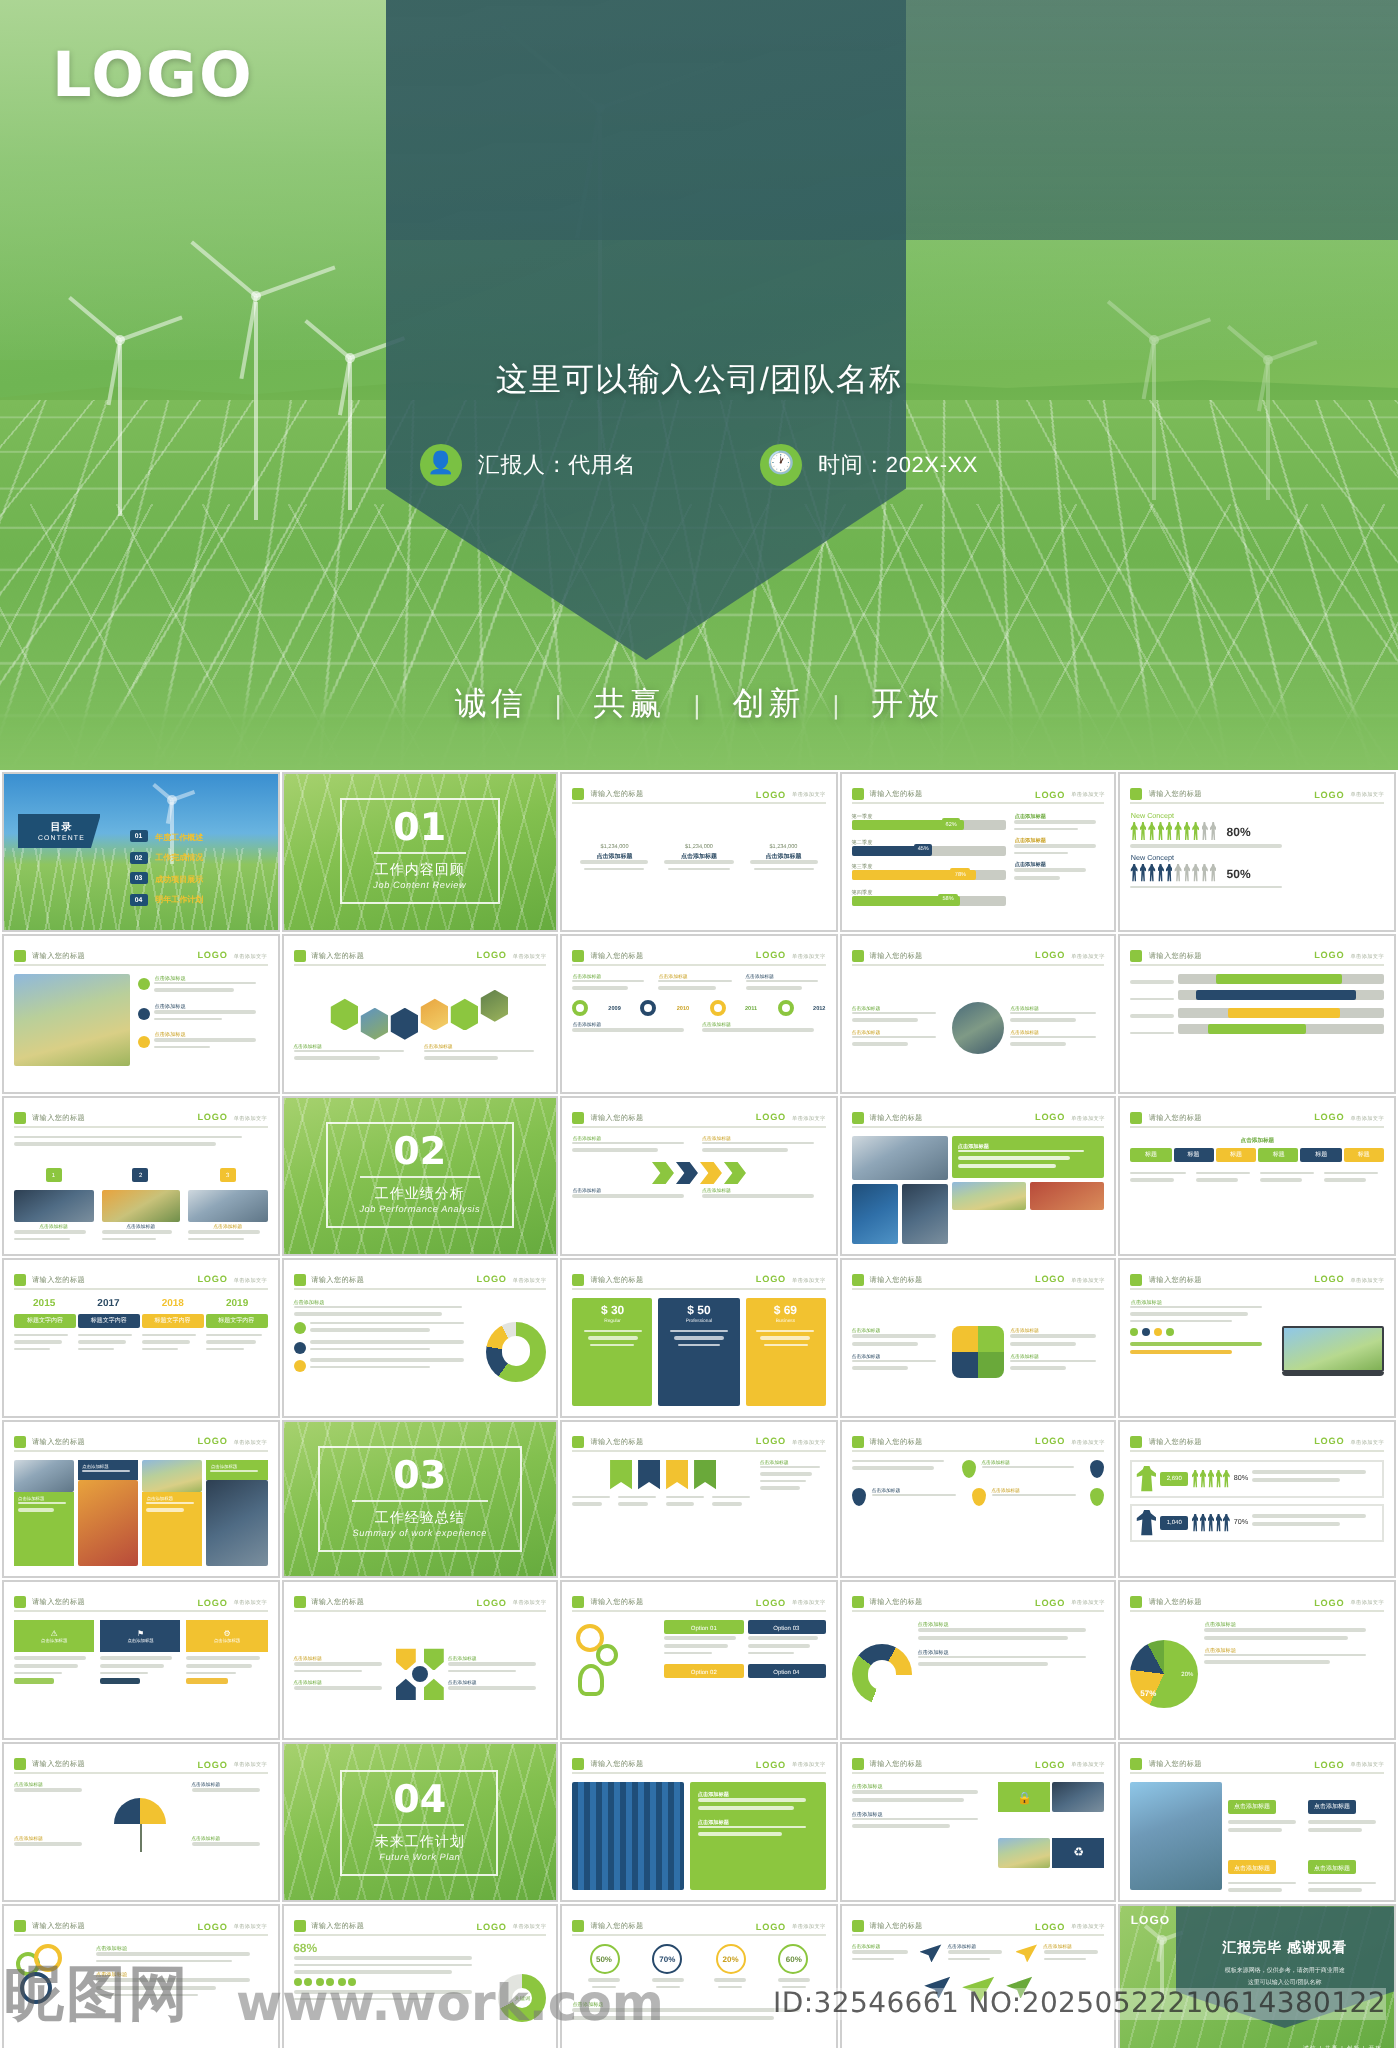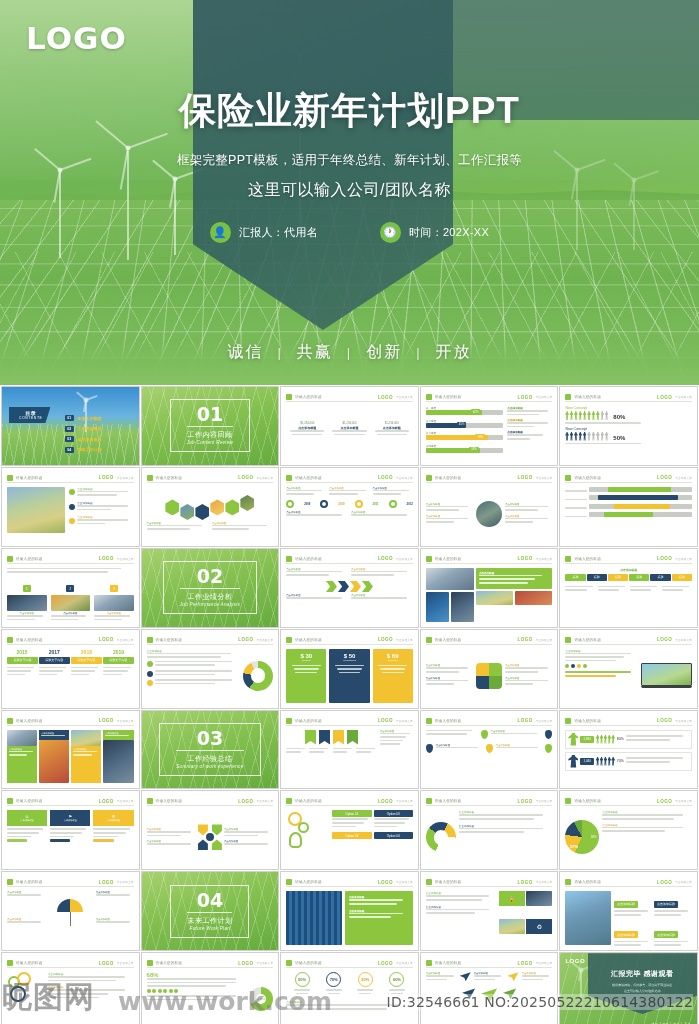--- a/index.html
+++ b/index.html
@@ -420,22 +420,20 @@
       <div class="blade b1"></div>
       <div class="blade b2"></div>
       <div class="blade b3"></div>
       <div class="hub"></div>
   </div>
 
   <div class="hero-panel-wide"></div>
   <div class="hero-panel"></div>
 
   <div class="hero-logo">LOGO</div>
-  <div class="hero-title">保险业新年计划PPT</div>
-  <div class="hero-sub">框架完整PPT模板，适用于年终总结、新年计划、工作汇报等</div>
   <div class="hero-company">这里可以输入公司/团队名称</div>
 
   <div class="hero-meta">
     <div class="meta-item">
       <span class="meta-badge">👤</span>
       <span class="meta-text">汇报人：代用名</span>
     </div>
     <div class="meta-item">
       <span class="meta-badge">🕐</span>
       <span class="meta-text">时间：202X-XX</span>

